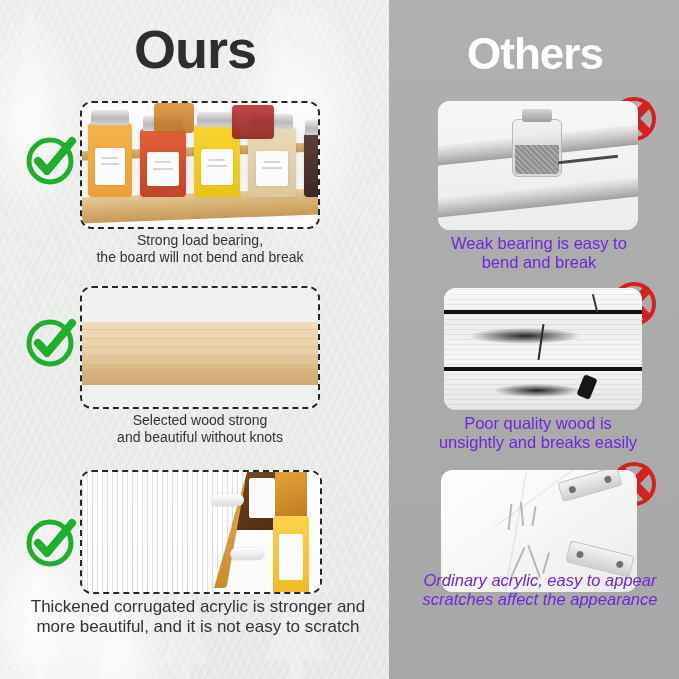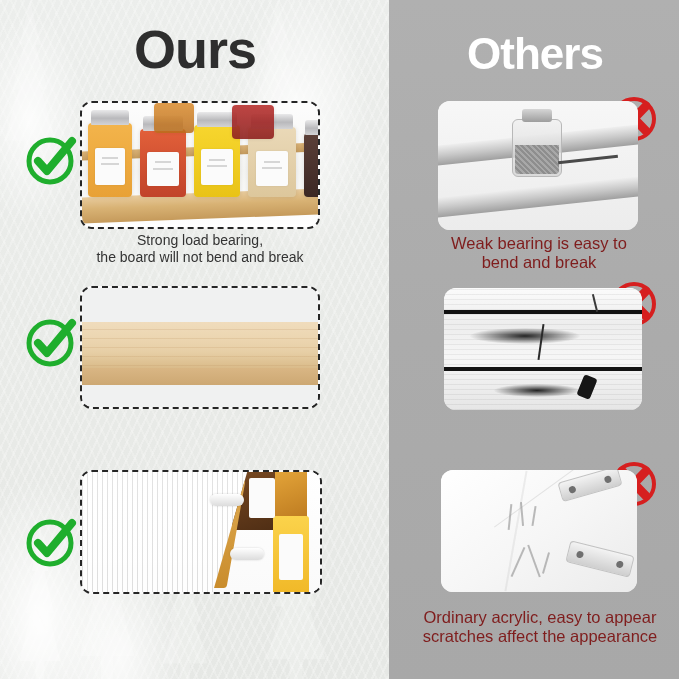--- a/index.html
+++ b/index.html
@@ -67,21 +67,21 @@
     background:#fafafa;
   }
   .card.plain { background:#f2f2f2; }
 
   .caption {
     position:absolute; text-align:center;
     line-height:1.18;
     white-space:pre-line;
   }
   .cap-left  { color:#333333; font-size:14px; }
-  .cap-right { color:#7f1d1d; font-size:16.5px; }
+  .cap-right { color:#6d28d9; font-size:16.5px; }
 
   
   .badge { position:absolute; }
 
   
   #vs-badge {
     position:absolute; left:353px; top:293px;
     width:72px; height:72px; border-radius:50%;
     background:#111111;
     display:flex; align-items:center; justify-content:center;
@@ -310,20 +310,22 @@
     </svg>
   </div>
 
   <div class="card dashed" style="left:80px; top:286px; width:240px; height:123px;">
     <div class="pic" style="background:#f0f1f1;">
       <div class="plank" style="top:34px; height:62px;"></div>
       <div class="plank" style="top:80px; height:17px; background:linear-gradient(180deg,#d9b684,#cda873);"></div>
     </div>
   </div>
 
+  <div class="caption cap-left" style="left:60px; top:412px; width:280px;">Selected wood strong
+and beautiful without knots</div>
 
   <div class="badge" style="left:609px; top:279px;">
     <svg width="50" height="50" viewBox="0 0 50 50">
       <circle cx="25" cy="25" r="20" fill="none" stroke="#d61f1f" stroke-width="4"></circle>
       <path d="M13 12 L37 37 M37 12 L13 37" stroke="#d61f1f" stroke-width="9" stroke-linecap="round"></path>
     </svg>
   </div>
 
   <div class="card plain" style="left:444px; top:288px; width:198px; height:122px;">
     <div class="pic">
@@ -331,20 +333,22 @@
       <div class="crack" style="left:0; top:22px; width:198px; height:4px;"></div>
       <div class="crack" style="left:0; top:79px; width:198px; height:4px;"></div>
       <div class="knot" style="left:26px; top:40px; width:110px;"></div>
       <div class="knot" style="left:50px; top:96px; width:86px; height:13px;"></div>
       <div class="crack" style="left:96px; top:36px; width:2px; height:36px; transform:rotate(8deg); background:#2a2a2a;"></div>
       <div class="crack" style="left:136px; top:88px; width:14px; height:22px; transform:rotate(22deg); background:#161616; border-radius:3px;"></div>
       <div class="crack" style="left:150px; top:6px; width:2px; height:18px; transform:rotate(-14deg); background:#3a3a3a;"></div>
     </div>
   </div>
 
+  <div class="caption cap-right" style="left:404px; top:414px; width:268px;">Poor quality wood is
+unsightly and breaks easily</div>
 
   <div class="badge" style="left:24px; top:515px;">
     <svg width="54" height="54" viewBox="0 0 54 54">
       <circle cx="26" cy="28" r="21" fill="none" stroke="#1fae2d" stroke-width="5"></circle>
       <path d="M14 28 L23 38 L48 8" fill="none" stroke="#1fae2d" stroke-width="8" stroke-linecap="round" stroke-linejoin="round"></path>
     </svg>
   </div>
 
   <div class="card dashed" style="left:80px; top:470px; width:242px; height:124px;">
     <div class="pic">
@@ -355,20 +359,22 @@
         <div class="spice-strip" style="left:56%; top:44px;  width:34%;  height:82px; background:linear-gradient(180deg,#fbd34b,#f0b726);"></div>
         <div class="spice-strip" style="left:34%; top:6px;   width:24%;  height:40px; background:#fbfbfb; border-radius:2px;"></div>
         <div class="spice-strip" style="left:62%; top:62px;  width:22%;  height:46px; background:#fbfbfb; border-radius:2px;"></div>
         <div class="spice-strip" style="left:8%;  top:8px;   width:14%;  height:108px; background:linear-gradient(180deg,#e0ab52,#c98c2c); transform:skewX(-10deg);"></div>
       </div>
       <div class="clip" style="left:128px; top:22px;"></div>
       <div class="clip" style="left:148px; top:76px;"></div>
     </div>
   </div>
 
+  <div class="caption cap-left" style="left:22px; top:597px; width:352px; font-size:17px;">Thickened corrugated acrylic is stronger and
+more beautiful, and it is not easy to scratch</div>
 
   <div class="badge" style="left:609px; top:459px;">
     <svg width="50" height="50" viewBox="0 0 50 50">
       <circle cx="25" cy="25" r="20" fill="none" stroke="#d61f1f" stroke-width="4"></circle>
       <path d="M13 12 L37 37 M37 12 L13 37" stroke="#d61f1f" stroke-width="9" stroke-linecap="round"></path>
     </svg>
   </div>
 
   <div class="card plain" style="left:441px; top:470px; width:196px; height:122px; background:#fbfbfb;">
     <div class="pic">
@@ -385,17 +391,17 @@
         <div class="screw" style="right:8px; top:6px;"></div>
       </div>
       <div class="bracket" style="left:126px; top:78px; width:66px; height:22px; transform:rotate(14deg);">
         <div class="screw" style="left:8px; top:7px;"></div>
         <div class="screw" style="right:8px; top:7px;"></div>
       </div>
       <div class="scratch" style="left:74px; top:0; width:2px; height:122px; transform:rotate(10deg); opacity:.22;"></div>
     </div>
   </div>
 
-  <div class="caption cap-right" style="left:410px; top:608px; width:260px;">Ordinary acrylic, easy to appear
+  <div class="caption cap-right" style="left:410px; top:571px; width:260px;font-style:italic;">Ordinary acrylic, easy to appear
 scratches affect the appearance</div>
 
 
 </div>
 
 </body></html>

